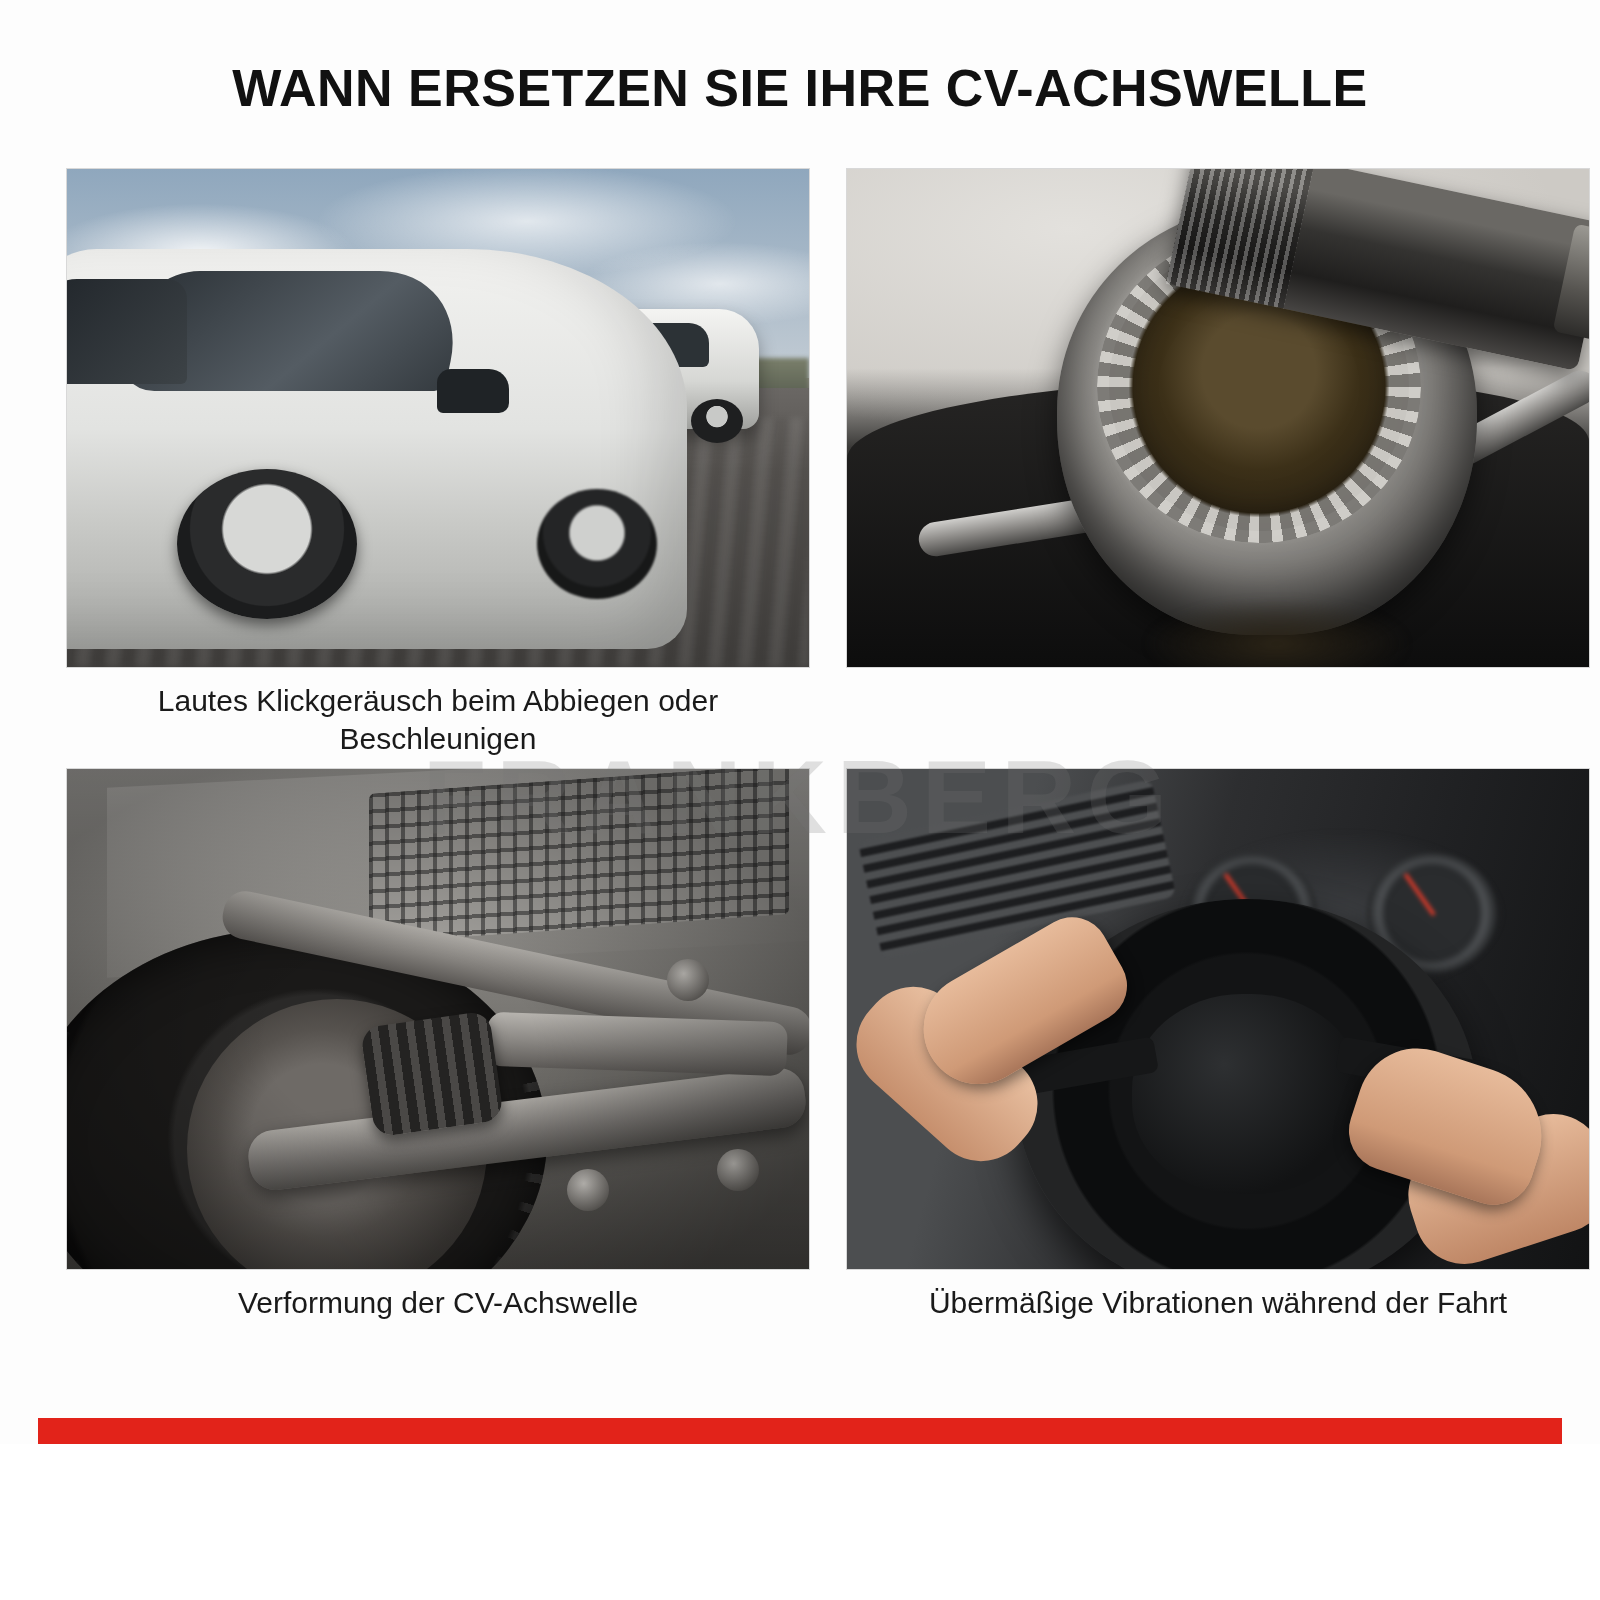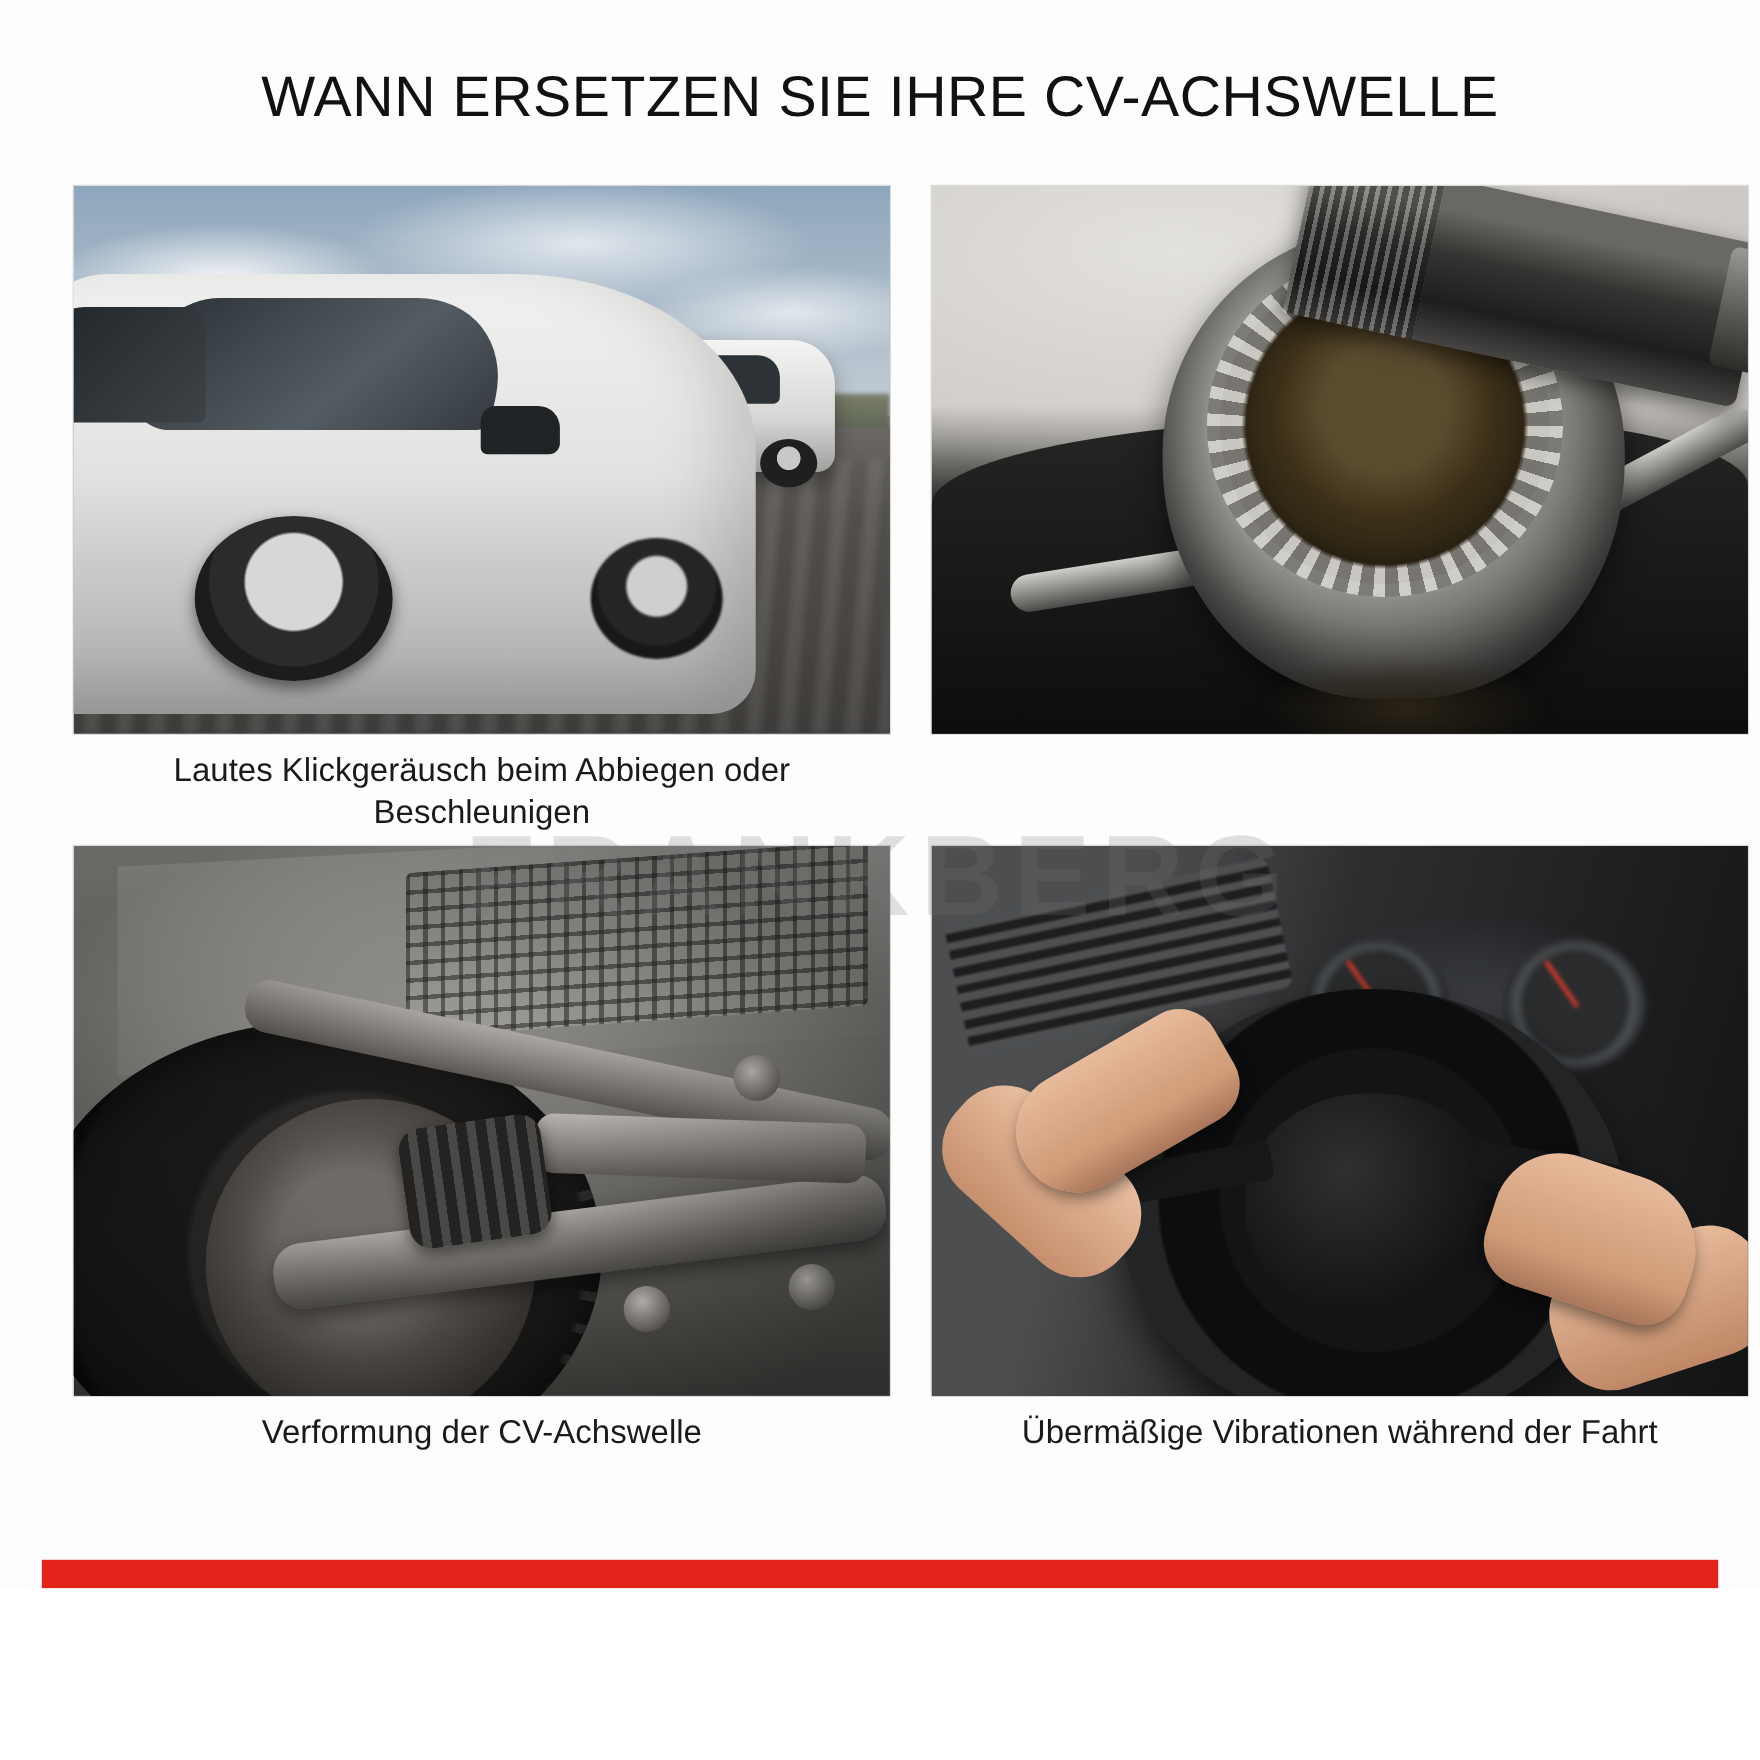--- a/index.html
+++ b/index.html
@@ -22,21 +22,21 @@
     background: #fdfdfd;
     box-sizing: border-box;
   }
   .page-title {
     position: absolute;
     top: 58px;
     left: 0;
     width: 1600px;
     text-align: center;
     font-size: 52px;
-    font-weight: normal;
+    font-weight: bold;
     color: #111111;
     letter-spacing: 0.5px;
     white-space: nowrap;
   }
 
   
   .grid {
     position: absolute;
     top: 168px;
     left: 38px;

